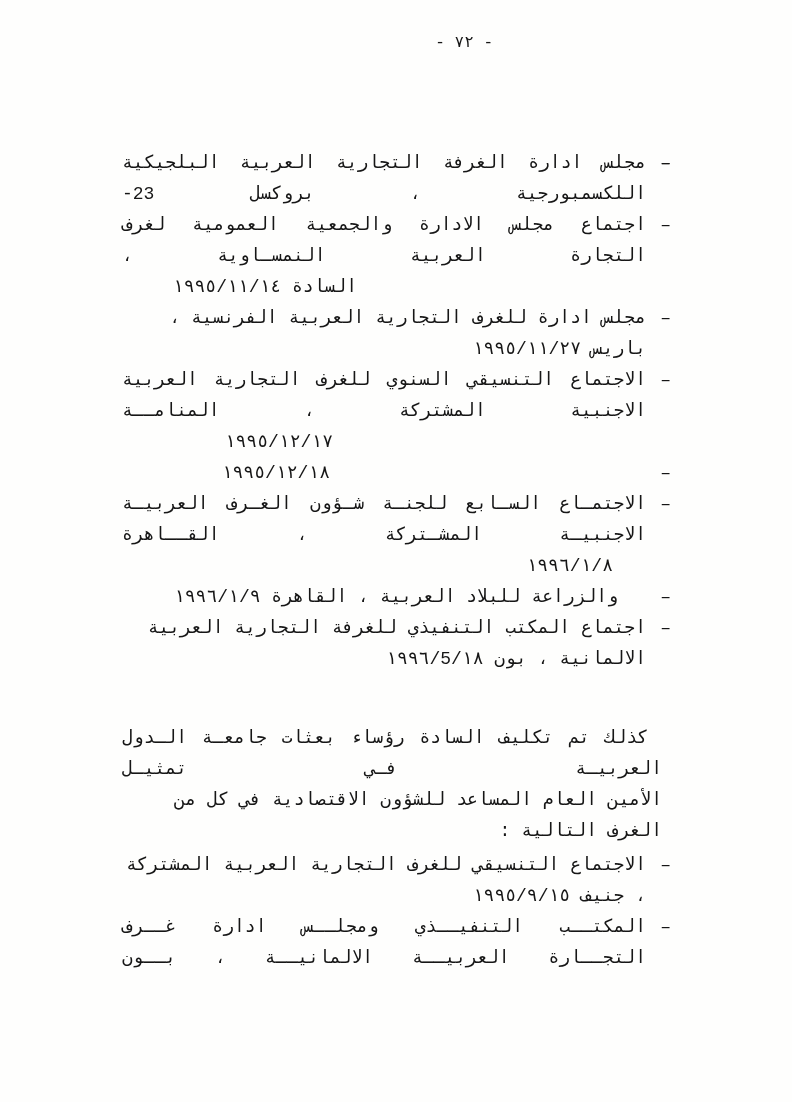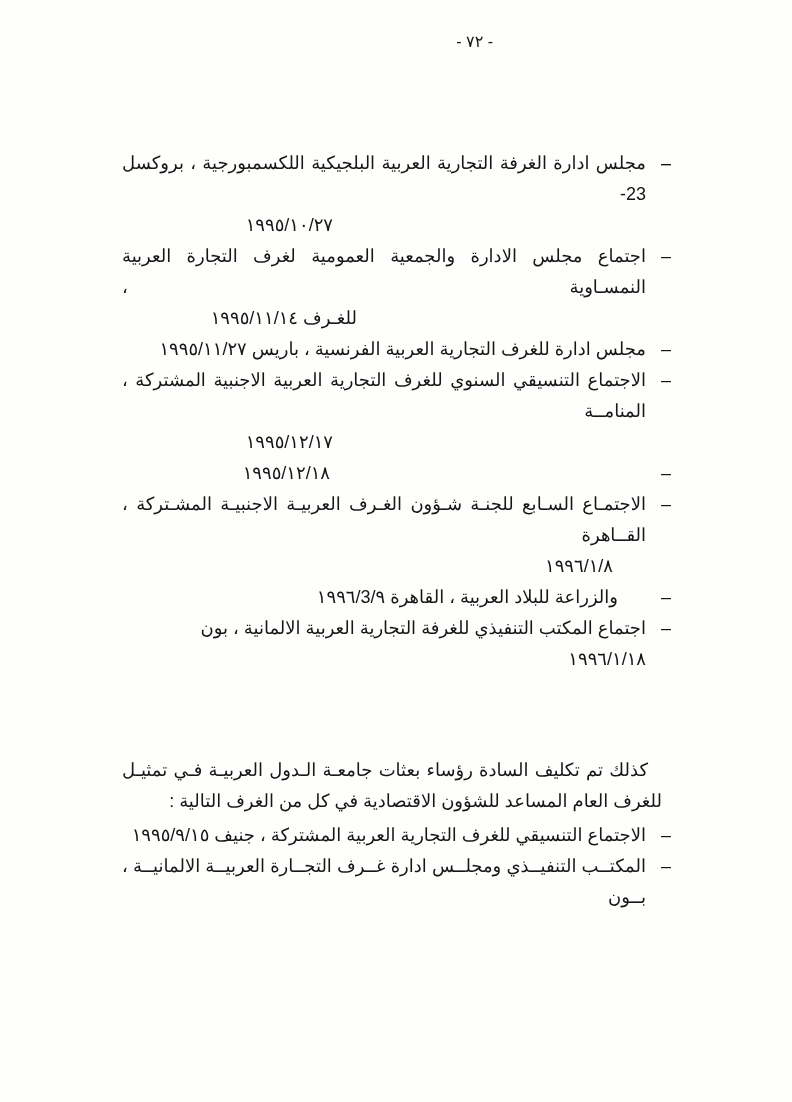--- a/index.html
+++ b/index.html
@@ -1,34 +1,34 @@
 <!DOCTYPE html>
 <html lang="ar" dir="rtl"><head>
 <meta charset="utf-8">
 <style>
   html,body{margin:0;padding:0;background:#e8e8e8;}
   .page{
     position:relative;width:792px;height:1102px;margin:0 auto;
     background:#fefefd;color:#161616;
-    font-family:Liberation Sans, sans-serif;direction:rtl;overflow:hidden;
+    font-family:Liberation Mono, monospace;direction:rtl;overflow:hidden;
   }
   .pageno{
     position:absolute;top:32px;right:299px;
     font-size:16px;letter-spacing:1px;white-space:nowrap;
   }
   .content{
     position:absolute;top:148px;right:130px;width:540px;
     font-size:18px;line-height:31px;
   }
   .item{position:relative;padding-right:16px;}
   .dash{position:absolute;right:-9px;top:0;line-height:31px;}
   .ln{min-height:31px;text-align:right;}
   .j{text-align:justify;text-align-last:justify;}
   .indent1{text-indent:14px;}
-  .para{margin-top:80px;}
+  .para{margin-top:48px;}
   .list2{margin-top:3px;}
   .date{white-space:nowrap;}
   .tail{}
   
   .pr313{padding-left:0;padding-right:313px;text-align:right;text-align-last:right;}
   .pr316{padding-right:316px;}
   .pr289{padding-right:289px;}
   .pr33{padding-right:33px;}
   .pr28{padding-right:28px;}
 </style>
@@ -43,27 +43,26 @@
 
     <div>
 
       <div class="item">
         <span class="dash">–</span>
       </div>
 
       <div class="item">
         <span class="dash">–</span>
         <div class="ln j"><span>مجلس ادارة الغرفة التجارية العربية البلجيكية اللكسمبورجية ، بروكسل</span> <span class="date" dir="ltr">23</span><span class="tail">-</span></div>
-        <div class="ln pr313"><span class="date" dir="ltr">١٩٩٥/١٠/٢٧</span></div>
       </div>
 
       <div class="item">
         <span class="dash">–</span>
         <div class="ln j"><span>اجتماع مجلس الادارة والجمعية العمومية لغرف التجارة العربية النمسـاوية ،</span></div>
-        <div class="ln pr289"><span>للغـرف</span> <span class="date" dir="ltr">١٩٩٥/١١/١٤</span></div>
+        <div class="ln pr289"><span>السادة</span> <span class="date" dir="ltr">١٩٩٥/١١/١٤</span></div>
       </div>
 
       <div class="item">
         <span class="dash">–</span>
         <div class="ln"><span>مجلس ادارة للغرف التجارية العربية الفرنسية ، باريس</span> <span class="date" dir="ltr">١٩٩٥/١١/٢٧</span></div>
       </div>
 
       <div class="item">
         <span class="dash">–</span>
         <div class="ln j"><span>الاجتماع التنسيقي السنوي للغرف التجارية العربية الاجنبية المشتركة ، المنامــة</span></div>
@@ -76,33 +75,33 @@
       </div>
 
       <div class="item">
         <span class="dash">–</span>
         <div class="ln j"><span>الاجتمـاع السـابع للجنـة شـؤون الغـرف العربيـة الاجنبيـة المشـتركة ، القــاهرة</span></div>
         <div class="ln pr33"><span class="date" dir="ltr">١٩٩٦/١/٨</span></div>
       </div>
 
       <div class="item">
         <span class="dash">–</span>
-        <div class="ln pr28"><span>والزراعة للبلاد العربية ، القاهرة</span> <span class="date" dir="ltr">١٩٩٦/3/٩</span></div>
+        <div class="ln pr28"><span>والزراعة للبلاد العربية ، القاهرة</span> <span class="date" dir="ltr">١٩٩٦/١/٩</span></div>
       </div>
 
       <div class="item">
         <span class="dash">–</span>
-        <div class="ln"><span>اجتماع المكتب التنفيذي للغرفة التجارية العربية الالمانية ، بون</span> <span class="date" dir="ltr">١٩٩٦/١/١٨</span></div>
+        <div class="ln"><span>اجتماع المكتب التنفيذي للغرفة التجارية العربية الالمانية ، بون</span> <span class="date" dir="ltr">١٩٩٦/5/١٨</span></div>
       </div>
 
     </div>
 
     <div class="para">
       <div class="ln j indent1"><span>كذلك تم تكليف السادة رؤساء بعثات  جامعـة الـدول العربيـة فـي تمثيـل</span></div>
-      <div class="ln"><span>للغرف العام المساعد للشؤون الاقتصادية في كل من الغرف التالية :</span></div>
+      <div class="ln"><span>الأمين العام المساعد للشؤون الاقتصادية في كل من الغرف التالية :</span></div>
     </div>
 
     <div class="list2">
 
       <div class="item">
         <span class="dash">–</span>
         <div class="ln"><span>الاجتماع التنسيقي للغرف التجارية العربية المشتركة ، جنيف</span> <span class="date" dir="ltr">١٩٩٥/٩/١٥</span></div>
       </div>
 
       <div class="item">

